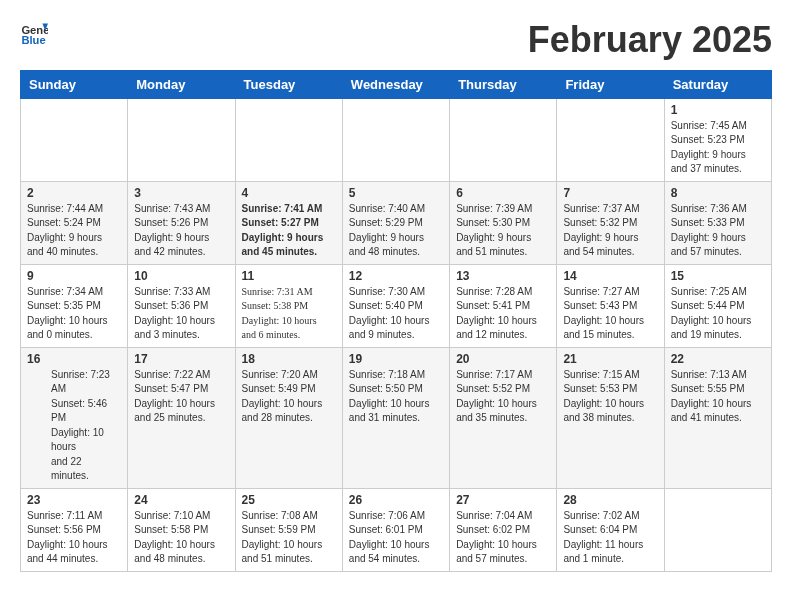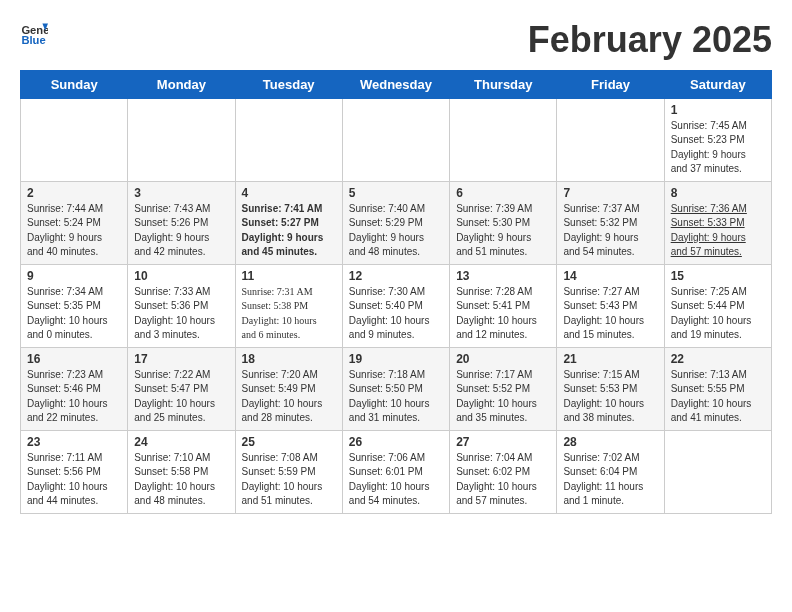--- a/index.html
+++ b/index.html
@@ -38,21 +38,21 @@
       font-size: 14px;
       color: #333;
     }
     .calendar {
       width: 100%;
       border-collapse: collapse;
     }
     .calendar th {
       background-color: #1565C0;
       color: #fff;
-      text-align: center;
+      text-align: left;
       padding: 6px 8px;
       font-size: 13px;
       font-weight: bold;
       border: 1px solid #1565C0;
     }
     .calendar td {
       vertical-align: top;
       padding: 4px 6px;
       border: 1px solid #ccc;
       width: calc(100% / 7);
@@ -161,21 +161,21 @@
         </td>
         <td>
           <span class="day-num">7</span>
           <div class="day-info" style="white-space: pre-line;">Sunrise: 7:37 AM
 Sunset: 5:32 PM
 Daylight: 9 hours
 and 54 minutes.</div>
         </td>
         <td>
           <span class="day-num">8</span>
-          <div class="day-info" style="white-space: pre-line; text-decoration: underline;">Sunrise: 7:36 AM
+          <div class="day-info" style="white-space: pre-line;">Sunrise: 7:36 AM
 Sunset: 5:33 PM
 Daylight: 9 hours
 and 57 minutes.</div>
         </td>
       </tr>
       <tr>
         <td>
           <span class="day-num">9</span>
           <div class="day-info" style="white-space: pre-line;">Sunrise: 7:34 AM
 Sunset: 5:35 PM
@@ -221,21 +221,21 @@
           <span class="day-num">15</span>
           <div class="day-info" style="white-space: pre-line;">Sunrise: 7:25 AM
 Sunset: 5:44 PM
 Daylight: 10 hours
 and 19 minutes.</div>
         </td>
       </tr>
       <tr>
         <td>
           <span class="day-num">16</span>
-          <div class="day-info" style="white-space: pre-line;">Sunrise: 7:23 AM
+          <div class="day-info" style="white-space: pre-line; margin-left: 24px;">Sunrise: 7:23 AM
 Sunset: 5:46 PM
 Daylight: 10 hours
 and 22 minutes.</div>
         </td>
         <td>
           <span class="day-num">17</span>
           <div class="day-info" style="white-space: pre-line;">Sunrise: 7:22 AM
 Sunset: 5:47 PM
 Daylight: 10 hours
 and 25 minutes.</div>

